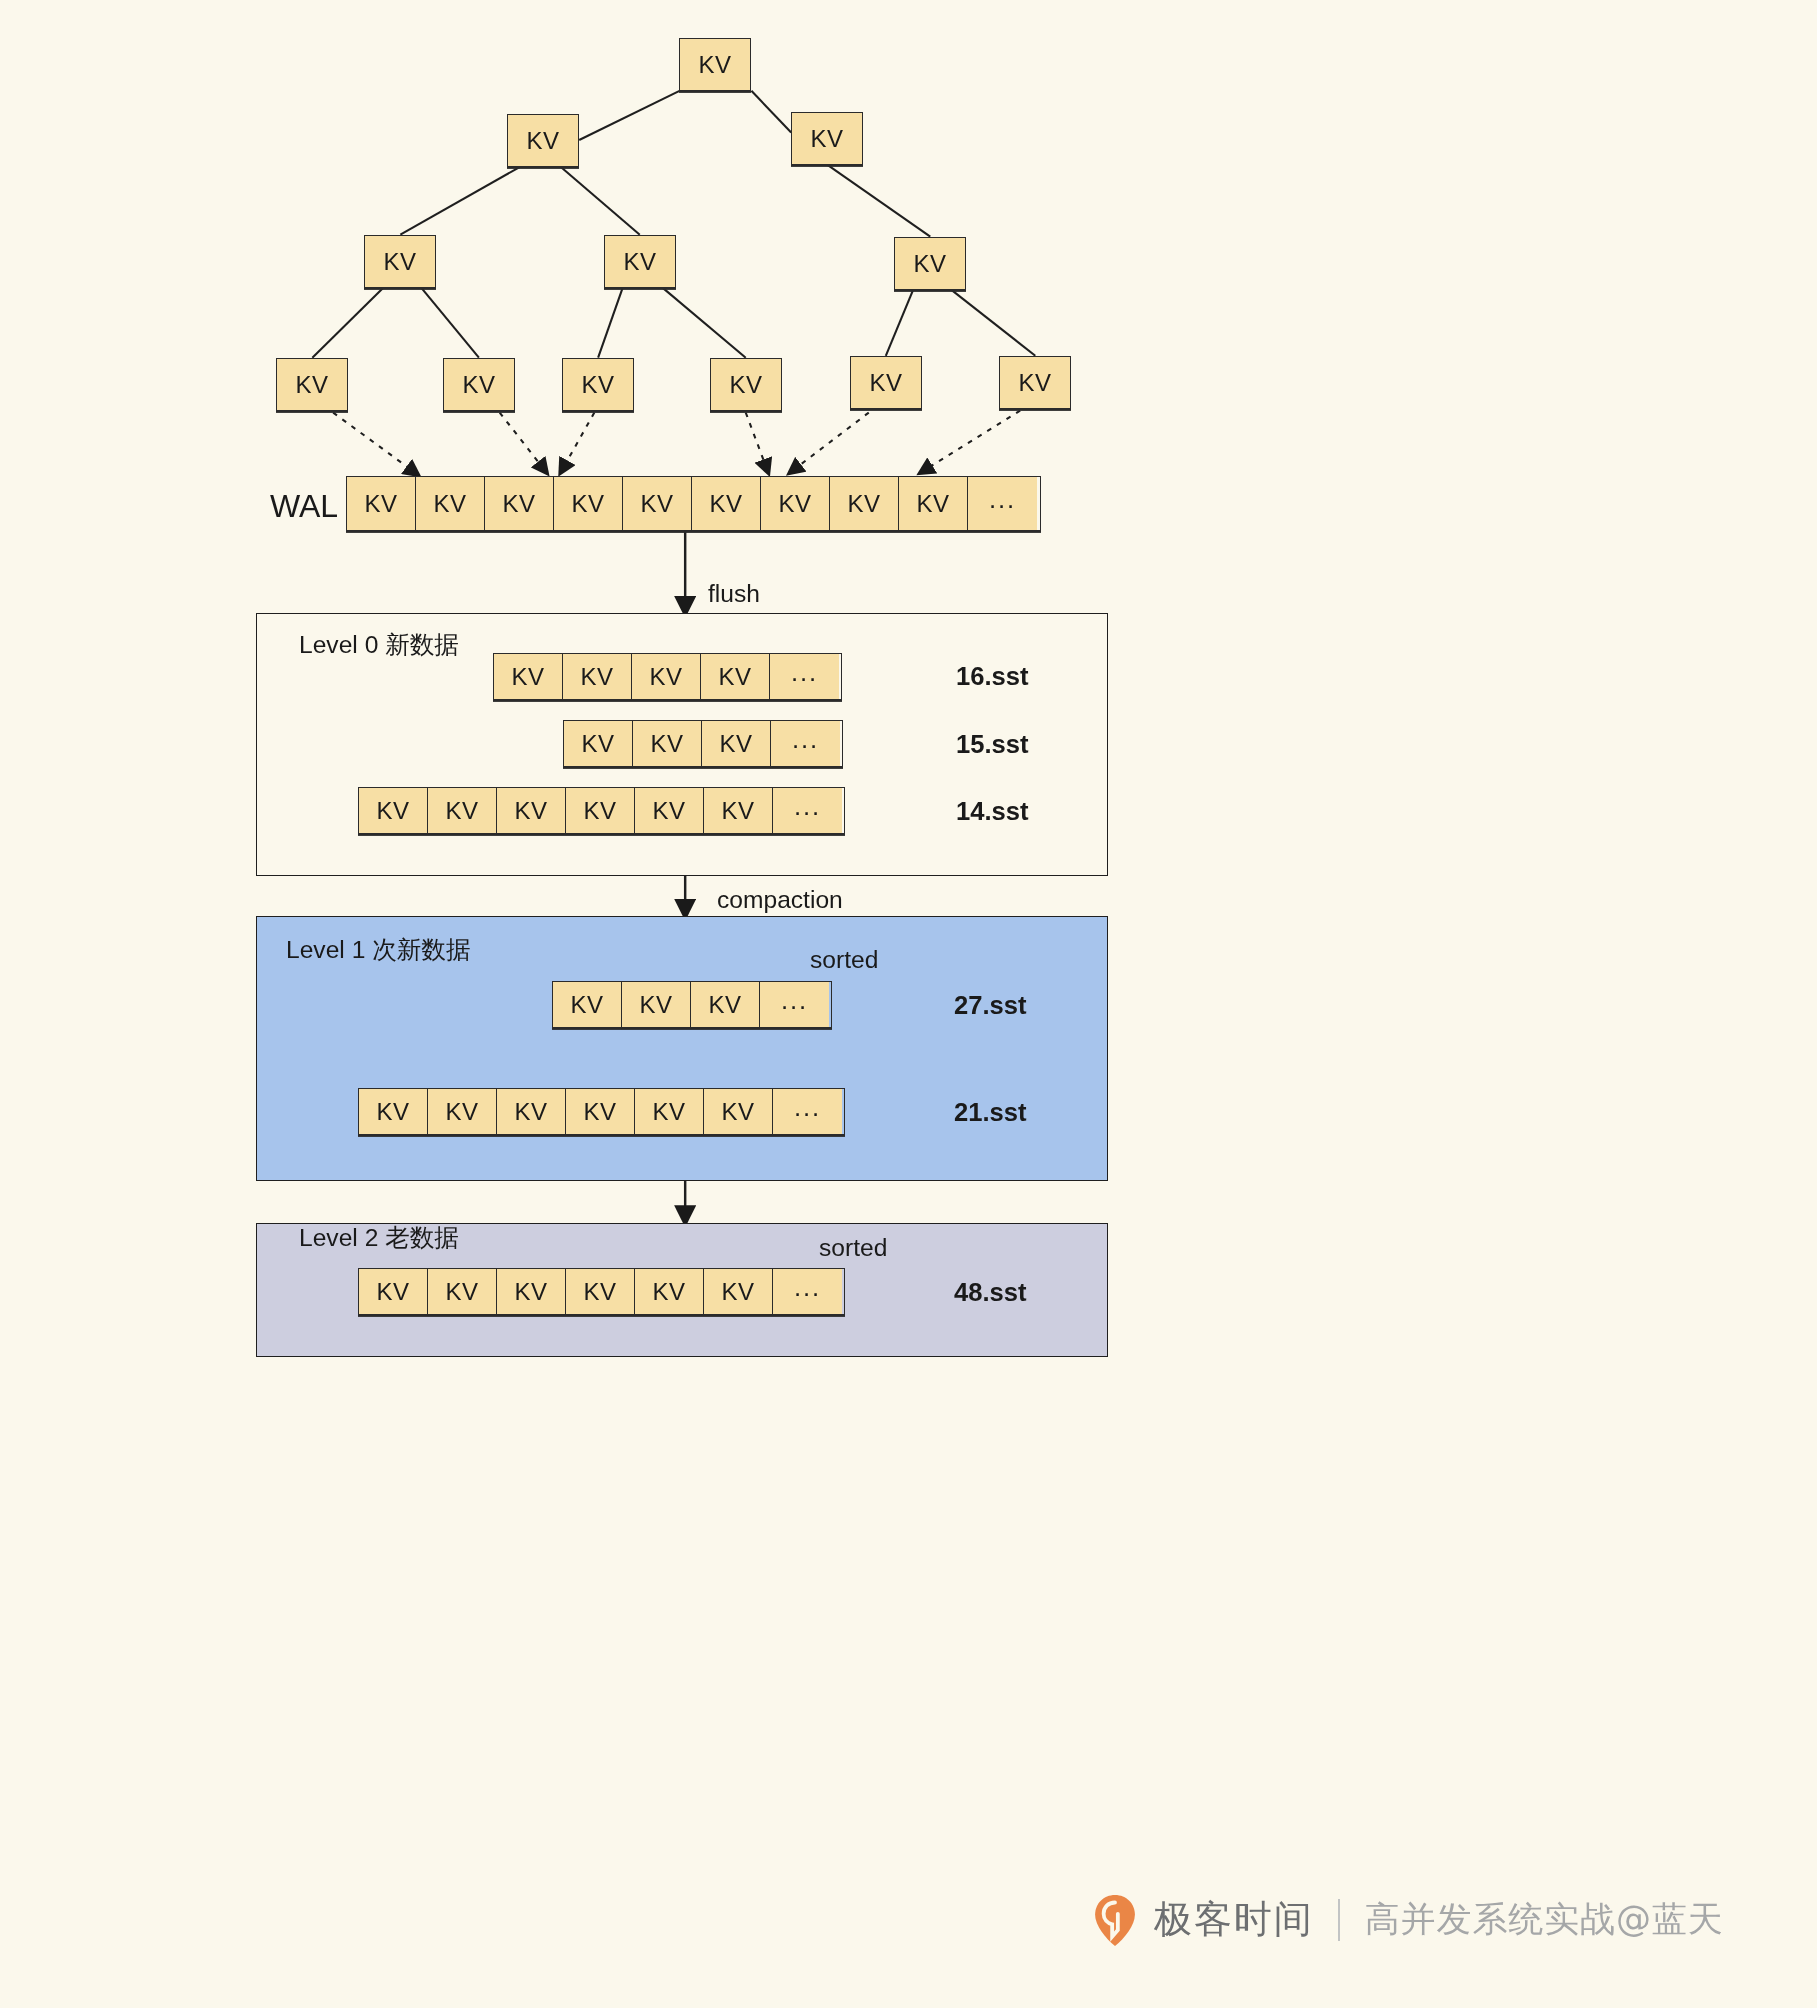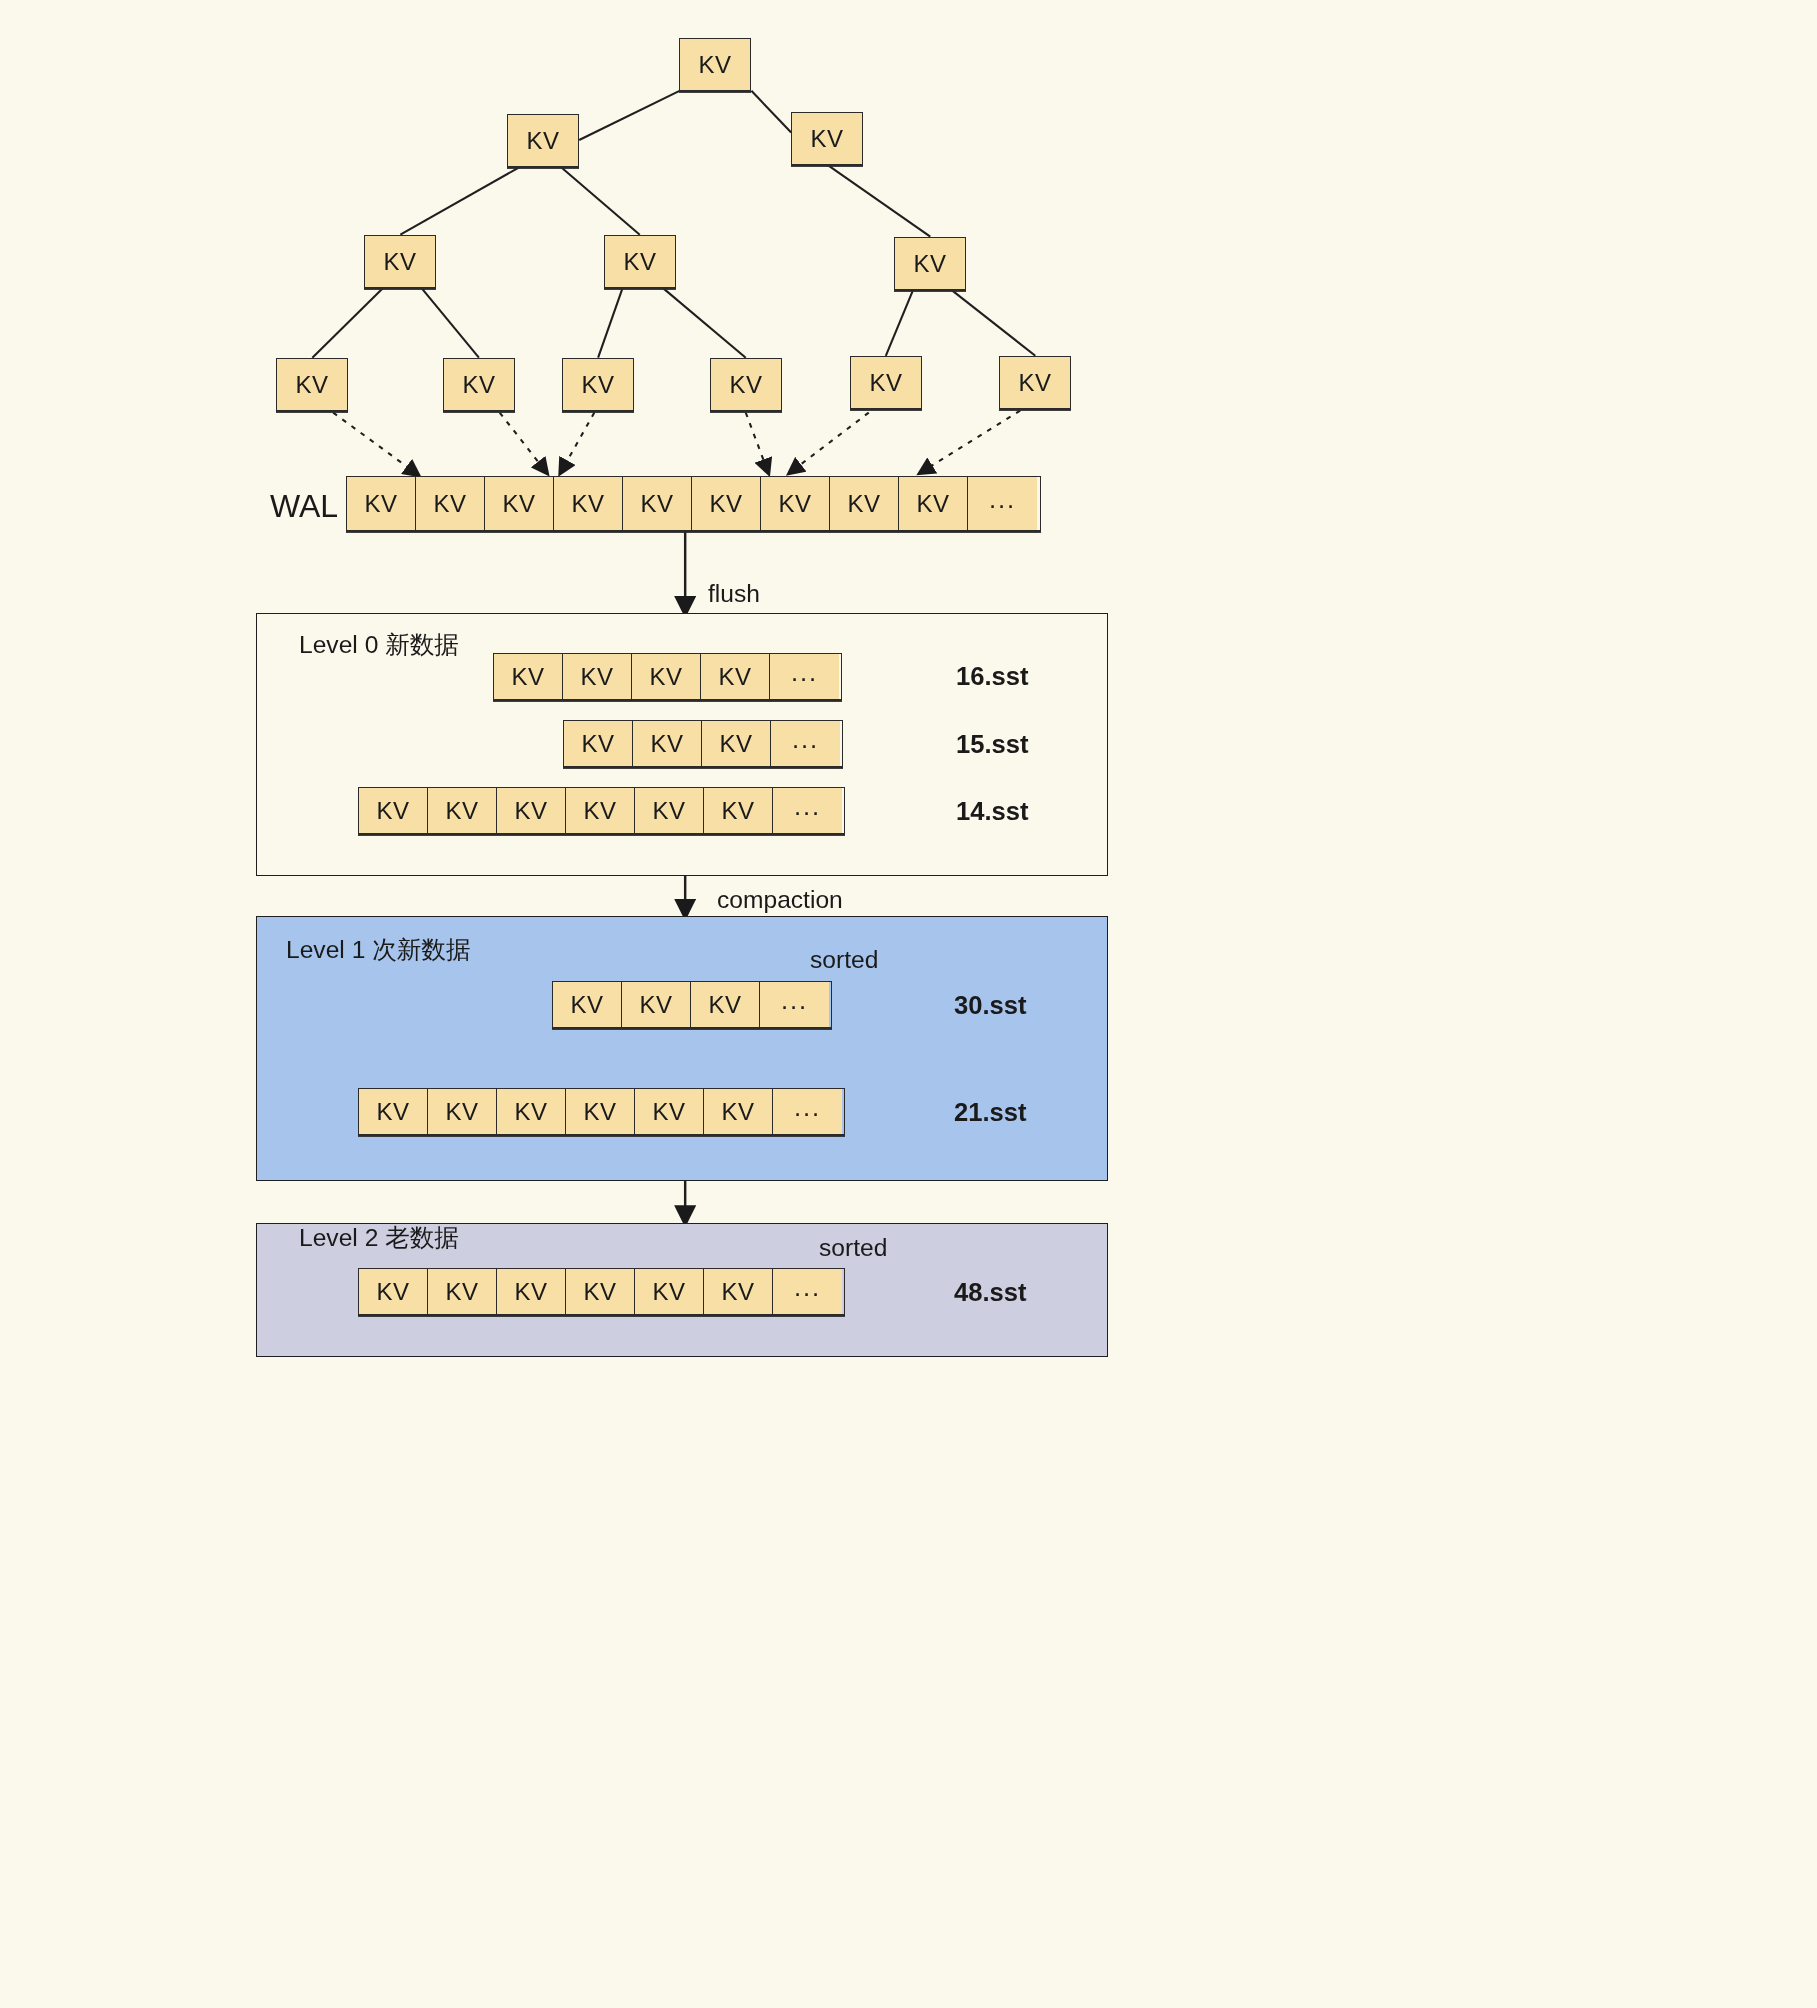--- a/index.html
+++ b/index.html
@@ -246,21 +246,21 @@
   <div class="levelbox l1" style="left:256px;top:916px;width:852px;height:265px"></div>
   <div class="lbl" style="left:254px;top:933px">Level 1 次新数据</div>
   <div class="lbl" style="left:778px;top:946px">sorted</div>
 
   <div class="strip" id="l1r0" style="left: 552px; top: 981px; height: 47px; width: 280px;">
       <div class="cell" style="width: 69px;">KV</div>
       <div class="cell" style="width: 69px;">KV</div>
       <div class="cell" style="width: 69px;">KV</div>
       <div class="cell ell" style="width: 69px;">...</div>
     </div>
-  <div class="sstlbl" style="left:954px;top:991px">30.sst</div>
+  <div class="sstlbl" style="left:954px;top:991px">27.sst</div>
 
   <div class="strip" id="l1r1" style="left: 358px; top: 1088px; height: 47px; width: 487px;">
       <div class="cell" style="width: 69px;">KV</div>
       <div class="cell" style="width: 69px;">KV</div>
       <div class="cell" style="width: 69px;">KV</div>
       <div class="cell" style="width: 69px;">KV</div>
       <div class="cell" style="width: 69px;">KV</div>
       <div class="cell" style="width: 69px;">KV</div>
       <div class="cell ell" style="width: 69px;">...</div>
     </div>
@@ -274,15 +274,26 @@
       <div class="cell" style="width: 69px;">KV</div>
       <div class="cell" style="width: 69px;">KV</div>
       <div class="cell" style="width: 69px;">KV</div>
       <div class="cell" style="width: 69px;">KV</div>
       <div class="cell" style="width: 69px;">KV</div>
       <div class="cell" style="width: 69px;">KV</div>
       <div class="cell ell" style="width: 69px;">...</div>
     </div>
   <div class="sstlbl" style="left:954px;top:1278px">48.sst</div>
 
+  <div id="footer">
+    <div class="logo">
+      <svg width="44" height="55" viewBox="0 0 46 58">
+        <path d="M23 2 C11 2 2 11 2 23 C2 34 13 48 23 56 C33 48 44 34 44 23 C44 11 35 2 23 2 Z" fill="#e8732a"></path>
+        <path d="M23 10 C16 10 11 15 11 22 C11 28 15 32 20 33 L20 46 L26 39 L26 22" fill="none" stroke="#fbf8ec" stroke-width="4" stroke-linecap="round"></path>
+      </svg>
+    </div>
+    <div class="brand">极客时间</div>
+    <div class="divider"></div>
+    <div class="sub">高并发系统实战@蓝天</div>
+  </div>
 
 </div>
 
 
 </body></html>

